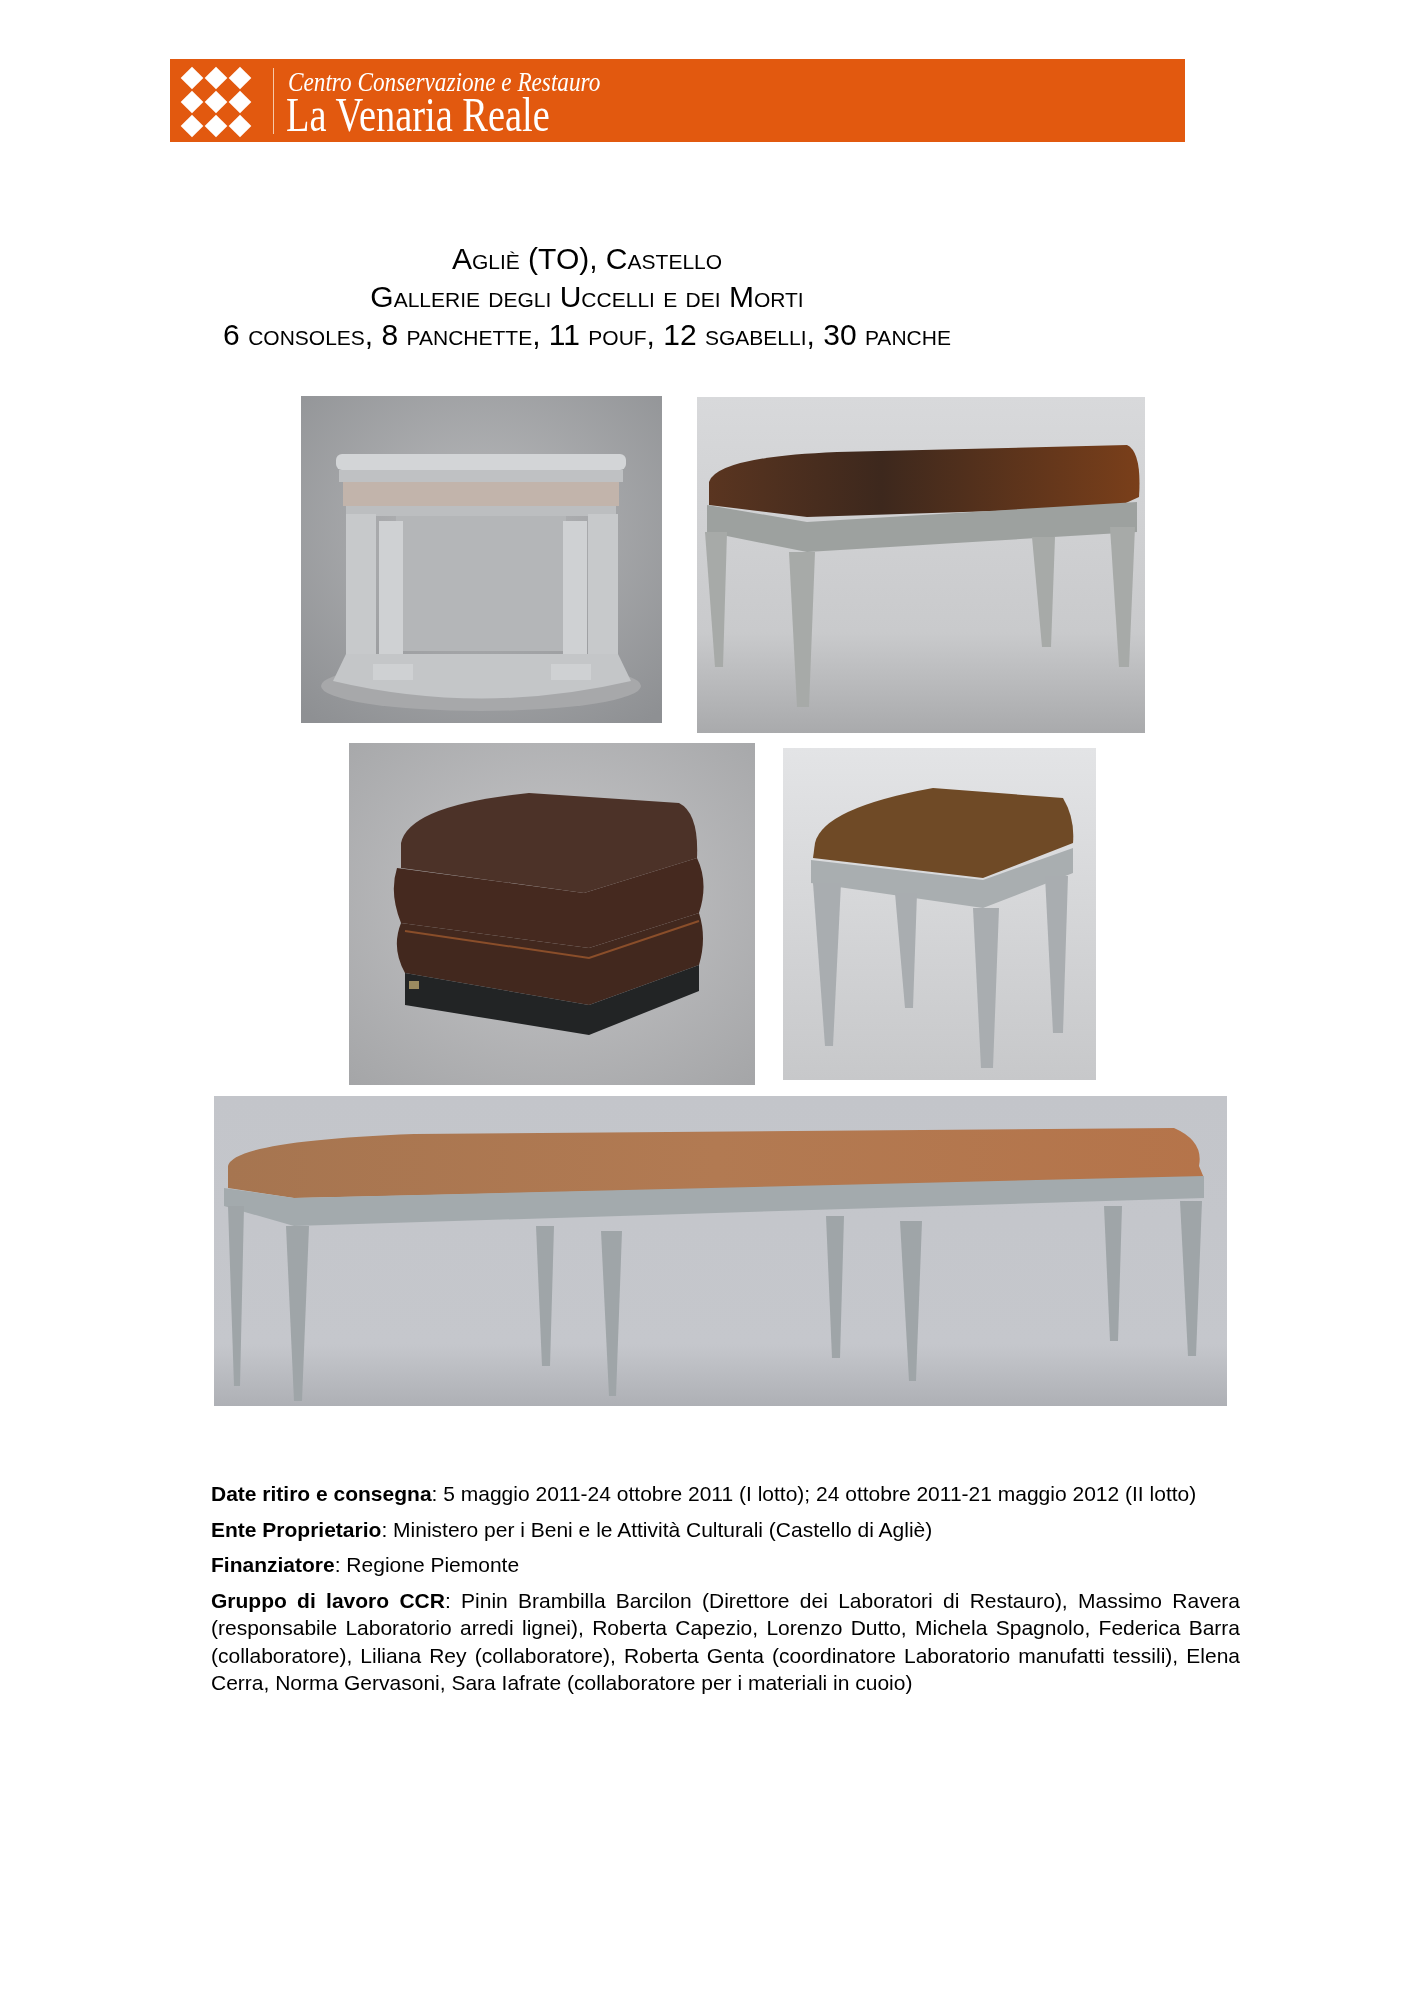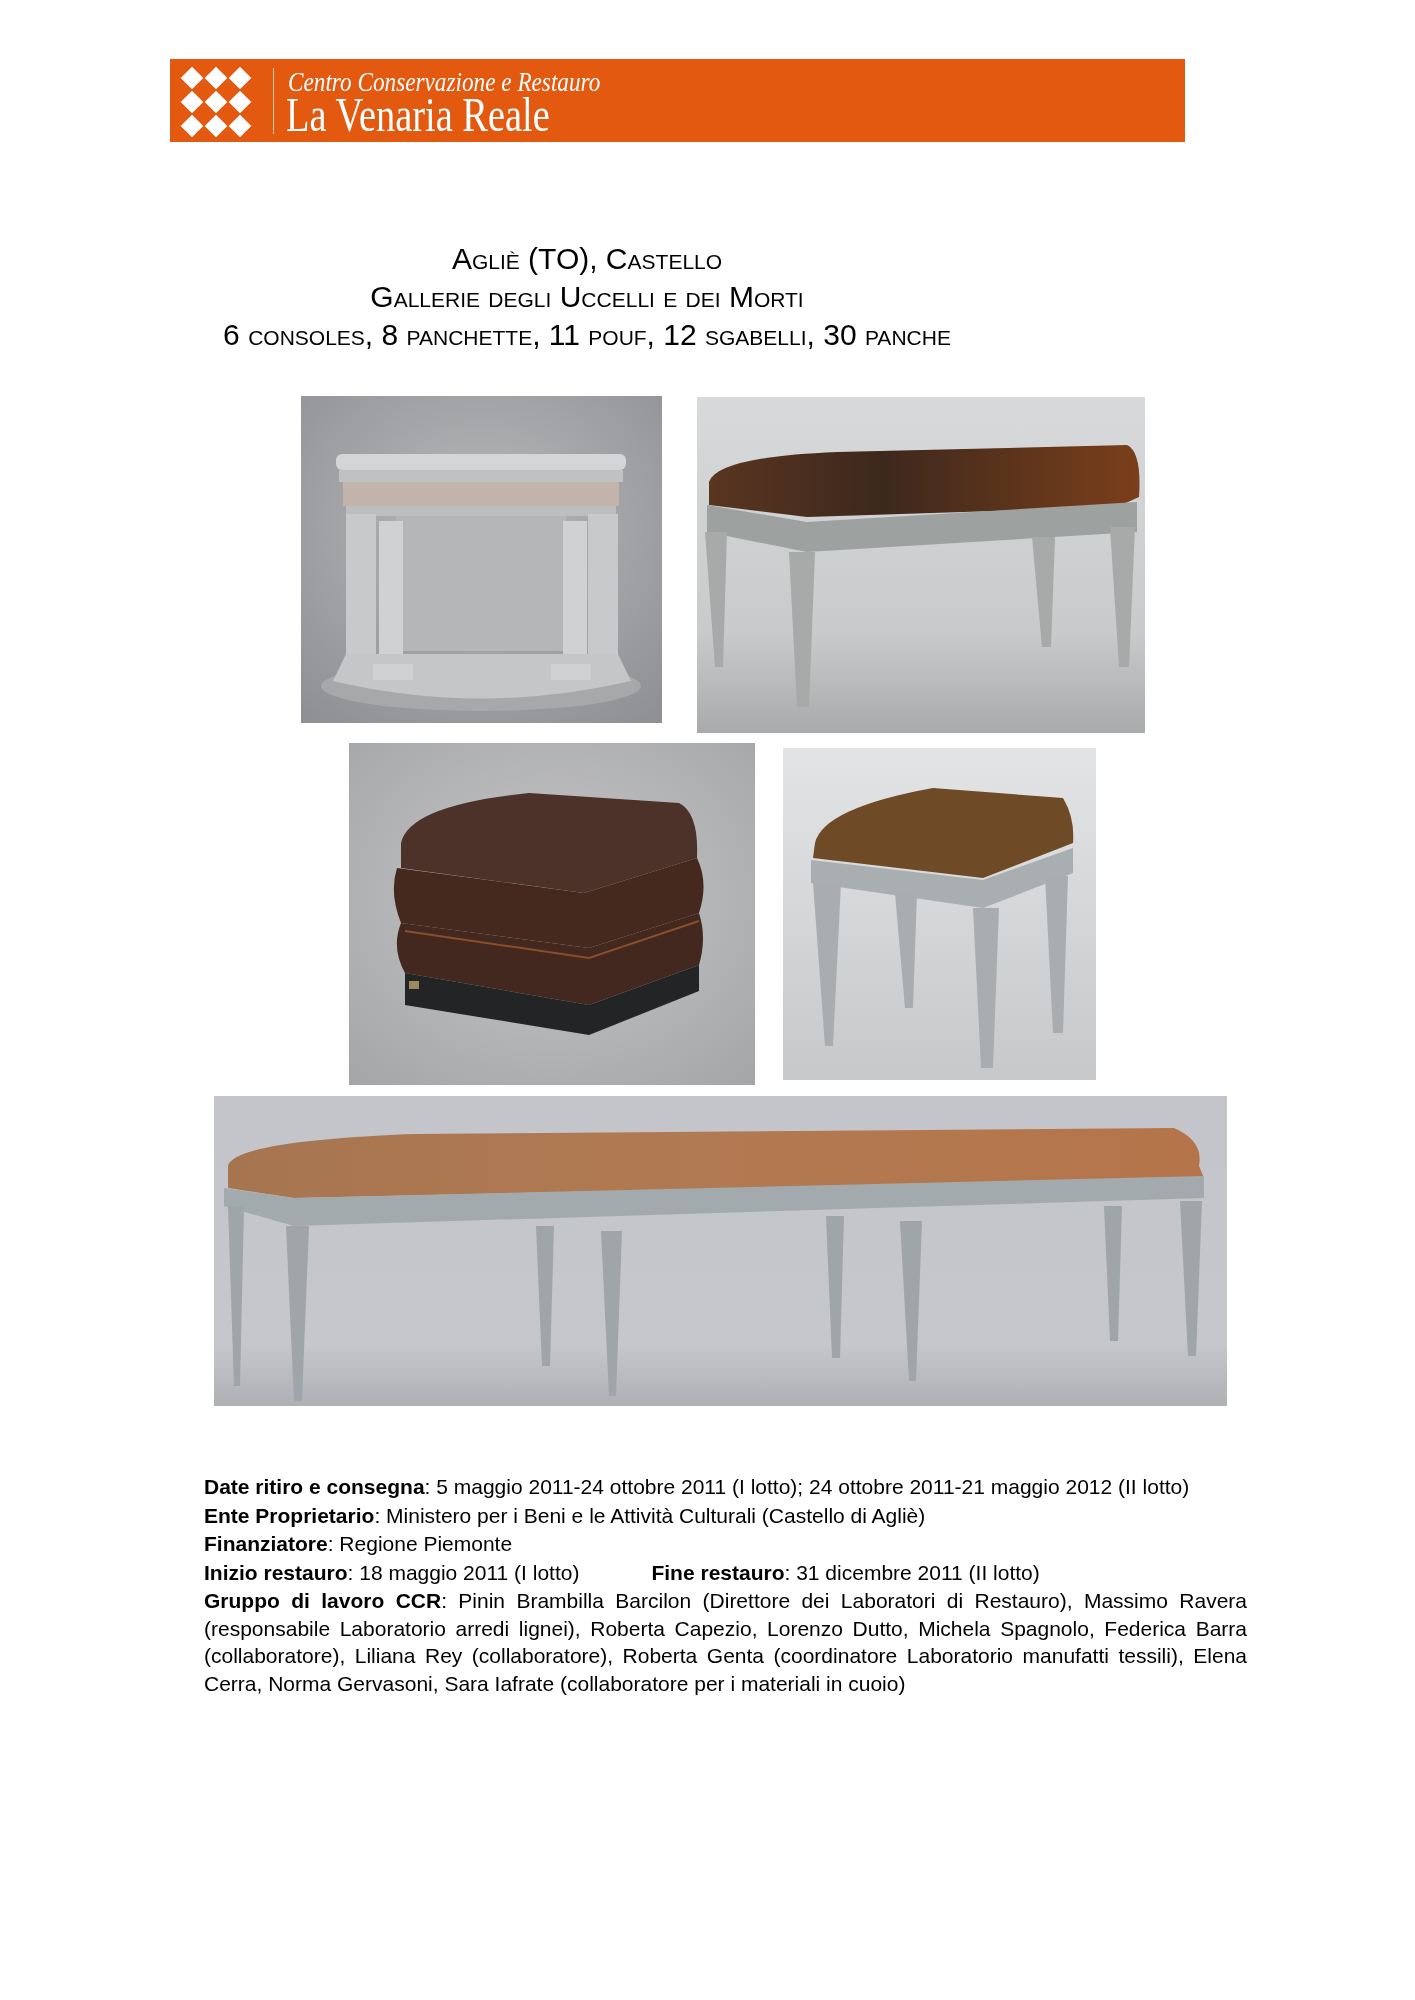--- a/index.html
+++ b/index.html
@@ -27,21 +27,21 @@
   .title { position: absolute; left: 0; width: 1174px; text-align: center;
            font-variant: small-caps; font-size: 30px; line-height: 38px; }
 
   
   .photo { position: absolute; overflow: hidden; }
   .photo svg { display: block; width: 100%; height: 100%; }
 
   
   .info { position: absolute; left: 203px; top: 1472px; width: 1045px;
           font-size: 21px; line-height: 27.5px; text-align: justify; }
-  .info p { margin: 1px; }
+  .info p { margin: 8px; }
   .info b { font-weight: bold; }
   .gap { display: inline-block; width: 72px; }
 </style>
 </head>
 <body>
 
 <div class="banner">
   <div class="logo">
     <div class="d" style="left:4px;top:4px"></div>
     <div class="d" style="left:28px;top:4px"></div>
@@ -172,15 +172,14 @@
     <path d="M686 125 L708 125 L702 285 L695 285 Z" fill="#9fa5a8"></path>
     <path d="M890 110 L908 110 L904 245 L896 245 Z" fill="#9fa5a8"></path>
     <path d="M966 105 L988 105 L982 260 L974 260 Z" fill="#9fa5a8"></path>
   </svg>
 </div>
 
 <div class="info">
   <p><b>Date ritiro e consegna</b><span>: 5 maggio 2011-24 ottobre 2011 (I lotto); 24 ottobre 2011-21 maggio 2012 (II lotto)</span></p>
   <p><b>Ente Proprietario</b><span>: Ministero per i Beni e le Attività Culturali (Castello di Agliè)</span></p>
   <p><b>Finanziatore</b><span>: Regione Piemonte</span></p>
-  <p style="text-align:left"><b>Inizio restauro</b><span>: 18 maggio 2011 (I lotto)</span><span class="gap"></span><b>Fine restauro</b><span>: 31 dicembre 2011 (II lotto)</span></p>
   <p><b>Gruppo di lavoro CCR</b><span>: Pinin Brambilla Barcilon (Direttore dei Laboratori di Restauro), Massimo Ravera (responsabile Laboratorio arredi lignei), Roberta Capezio, Lorenzo Dutto, Michela Spagnolo, Federica Barra (collaboratore), Liliana Rey (collaboratore), Roberta Genta (coordinatore Laboratorio manufatti tessili), Elena Cerra, Norma Gervasoni, Sara Iafrate (collaboratore per i materiali in cuoio)</span></p>
 </div>
 
 </body></html>

